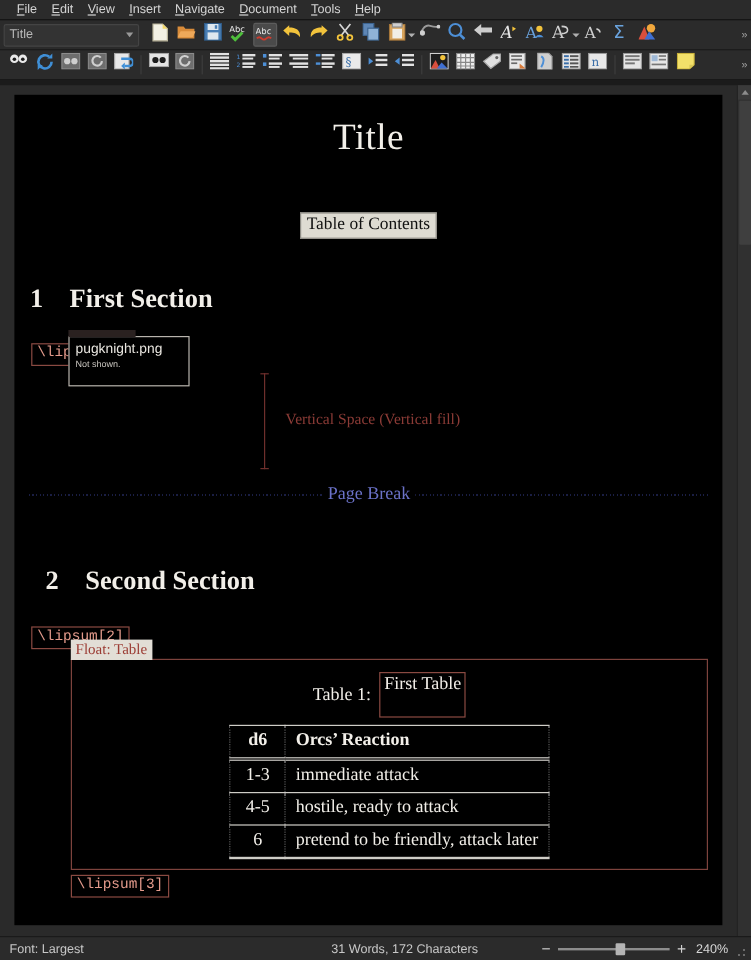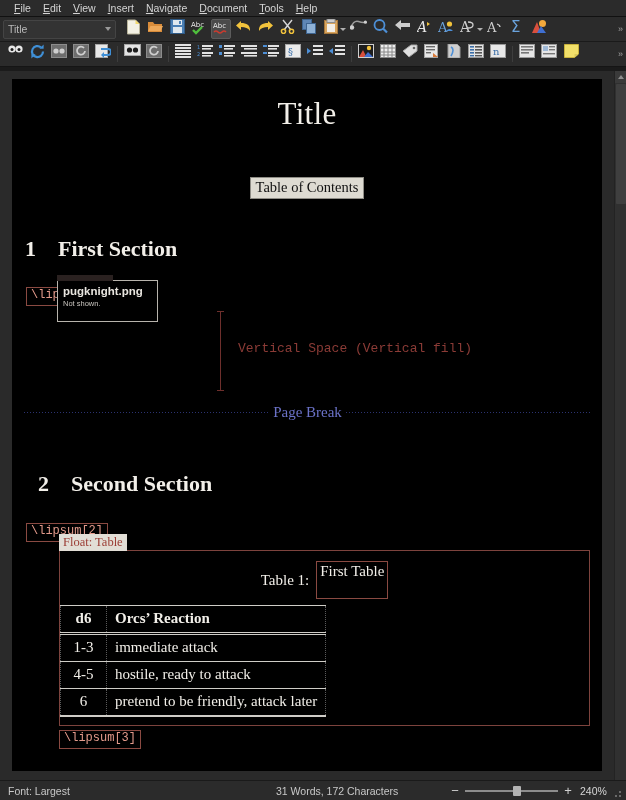--- a/index.html
+++ b/index.html
@@ -177,21 +177,21 @@
   
   #img-box {
     position: absolute;
     left: 45px; top: 201px;
     width: 101px; height: 42px;
     border: 1px solid #b8b4ad;
     background: #000;
     padding: 4px 5px 0 5px;
     font-family: "Liberation Sans", sans-serif;
   }
-  #img-box .fn { font-size: 11.5px; color: #e8e5df; line-height: 13px; font-weight: bold; }
+  #img-box .fn { font-size: 11.5px; color: #e8e5df; line-height: 13px; }
   #img-box .ns { font-size: 7.5px; color: #c9c5bf; line-height: 11px; }
   #img-box .clip-top {
     position: absolute; left: -1px; top: -6px;
     width: 56px; height: 6px; background: #2a2120;
   }
 
   
   #vspace {
     position: absolute;
     left: 208px; top: 232px;
@@ -202,21 +202,21 @@
     width: 1px; height: 80px; background: #6e2f2c;
   }
   #vspace .cap-t, #vspace .cap-b {
     position: absolute; left: -3px; width: 7px; height: 1px; background: #6e2f2c;
   }
   #vspace .cap-t { top: 0; }
   #vspace .cap-b { top: 79px; }
   #vspace .lbl {
     position: absolute; left: 18px; top: 30px;
     color: #8b3b36; font-size: 13px;
-    font-family: Liberation Mono, monospace;
+    font-family: Liberation Serif, serif;
     white-space: nowrap;
     text-align: center;
   }
 
   
   #pagebreak {
     position: absolute;
     left: 12px; top: 325px;
     width: 567px;
     display: flex; align-items: center; text-align: center;
@@ -260,21 +260,21 @@
     font-size: 15px;
     margin: 2px 0 0 0;
     display: flex; justify-content: center; align-items: center;
   }
   #caption .cap-lbl { margin-right: 7px; }
   #caption .cap-val {
     border: 1px solid #8a4a42;
     padding: 0 3px 17px 3px;
     line-height: 19px;
   }
-  #tbl-wrap { display: flex; justify-content: flex-start; margin-top: 6px; }
+  #tbl-wrap { display: flex; justify-content: center; margin-top: 6px; }
   table.doc-table {
     border-collapse: collapse;
     font-size: 15px;
     color: #f2efe9;
   }
   table.doc-table td, table.doc-table th {
     padding: 4px 8px 5px 8px;
     text-align: left;
     font-weight: normal;
     border-left: 1px dotted #5a5a5a;

